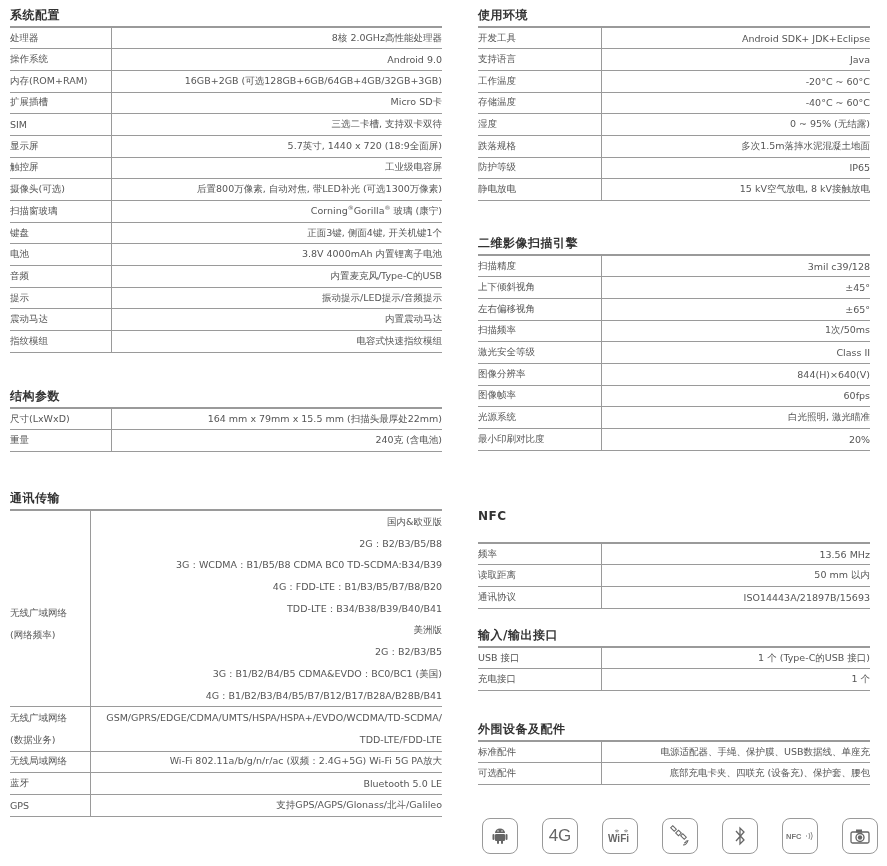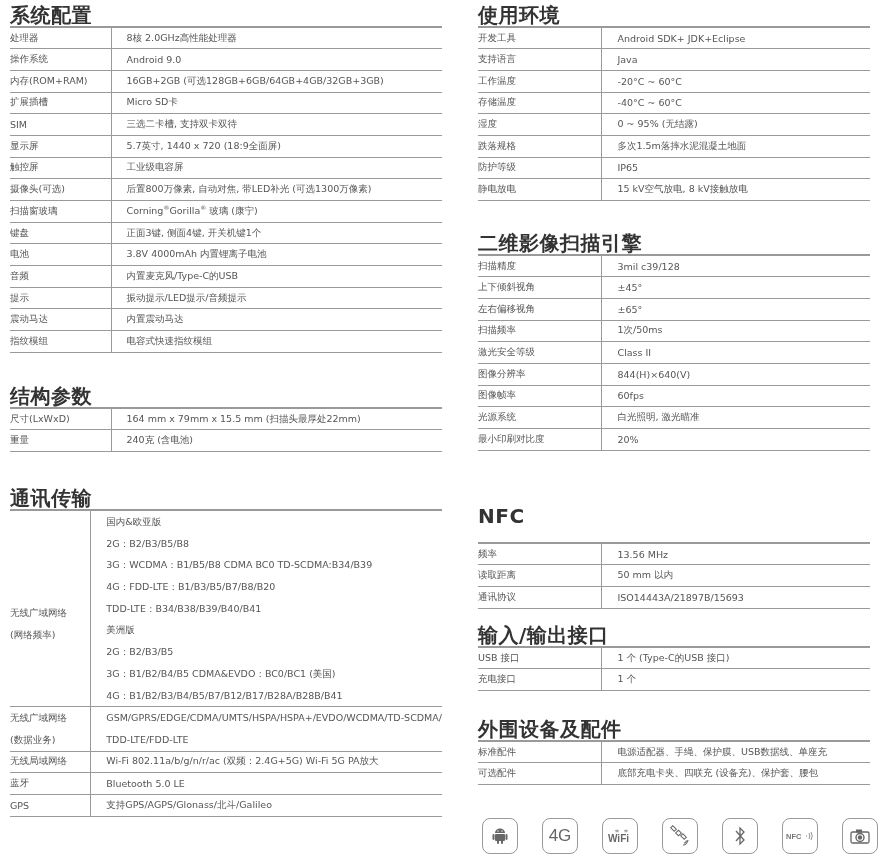--- a/index.html
+++ b/index.html
@@ -1,26 +1,26 @@
 <!DOCTYPE html>
 <html><head>
 <meta charset="utf-8">
 <style>
   * { box-sizing: border-box; margin: 0; padding: 0; }
   html, body { width: 887px; height: 866px; background: #ffffff; overflow: hidden; }
   body { font-family: "DejaVu Sans", "Liberation Sans", sans-serif; color: #555; position: relative; }
   .col { position: absolute; top: 0; }
   .col-left { left: 10px; width: 432px; }
   .col-right { left: 478px; width: 392px; }
-  .section-title { font-size: 20px; font-weight: bold; color: #333; line-height: 20px; height: 20px; letter-spacing: 0.5px; }
+  .section-title { font-size: 12px; font-weight: bold; color: #333; line-height: 20px; height: 20px; letter-spacing: 0.5px; }
   table.spec { width: 100%; border-collapse: collapse; }
   table.spec td { font-size: 9.5px; color: #555; height: 21.7px; vertical-align: middle; border-bottom: 1.5px solid #9a9a9a; white-space: nowrap; }
   table.spec tr:first-child td { border-top: 2px solid #9a9a9a; }
   table.spec td.k { padding-left: 0; border-right: 1.5px solid #9a9a9a; }
-  table.spec td.v { padding-left: 15px; }
+  table.spec td.v { padding-left: 15px; text-align: right; }
   .col-left table.spec td.k { width: 101px; margin-left: 12px; }
   .col-right table.spec td.k { width: 123px; }
   .col-right table.spec td.v { padding-left: 16px; }
   .multi-line div { height: 21.7px; line-height: 21.7px; }
   td.multi-k { vertical-align: middle; }
   .sup { font-size: 6px; vertical-align: super; }
   .icons { position: absolute; top: 818px; left: 482px; display: flex; gap: 24px; }
   .icon-box { width: 36px; height: 36px; border: 1.5px solid #9a9a9a; border-radius: 8px; display: flex; align-items: center; justify-content: center; color: #666; }
   .icon-box svg { display: block; }
 </style>

